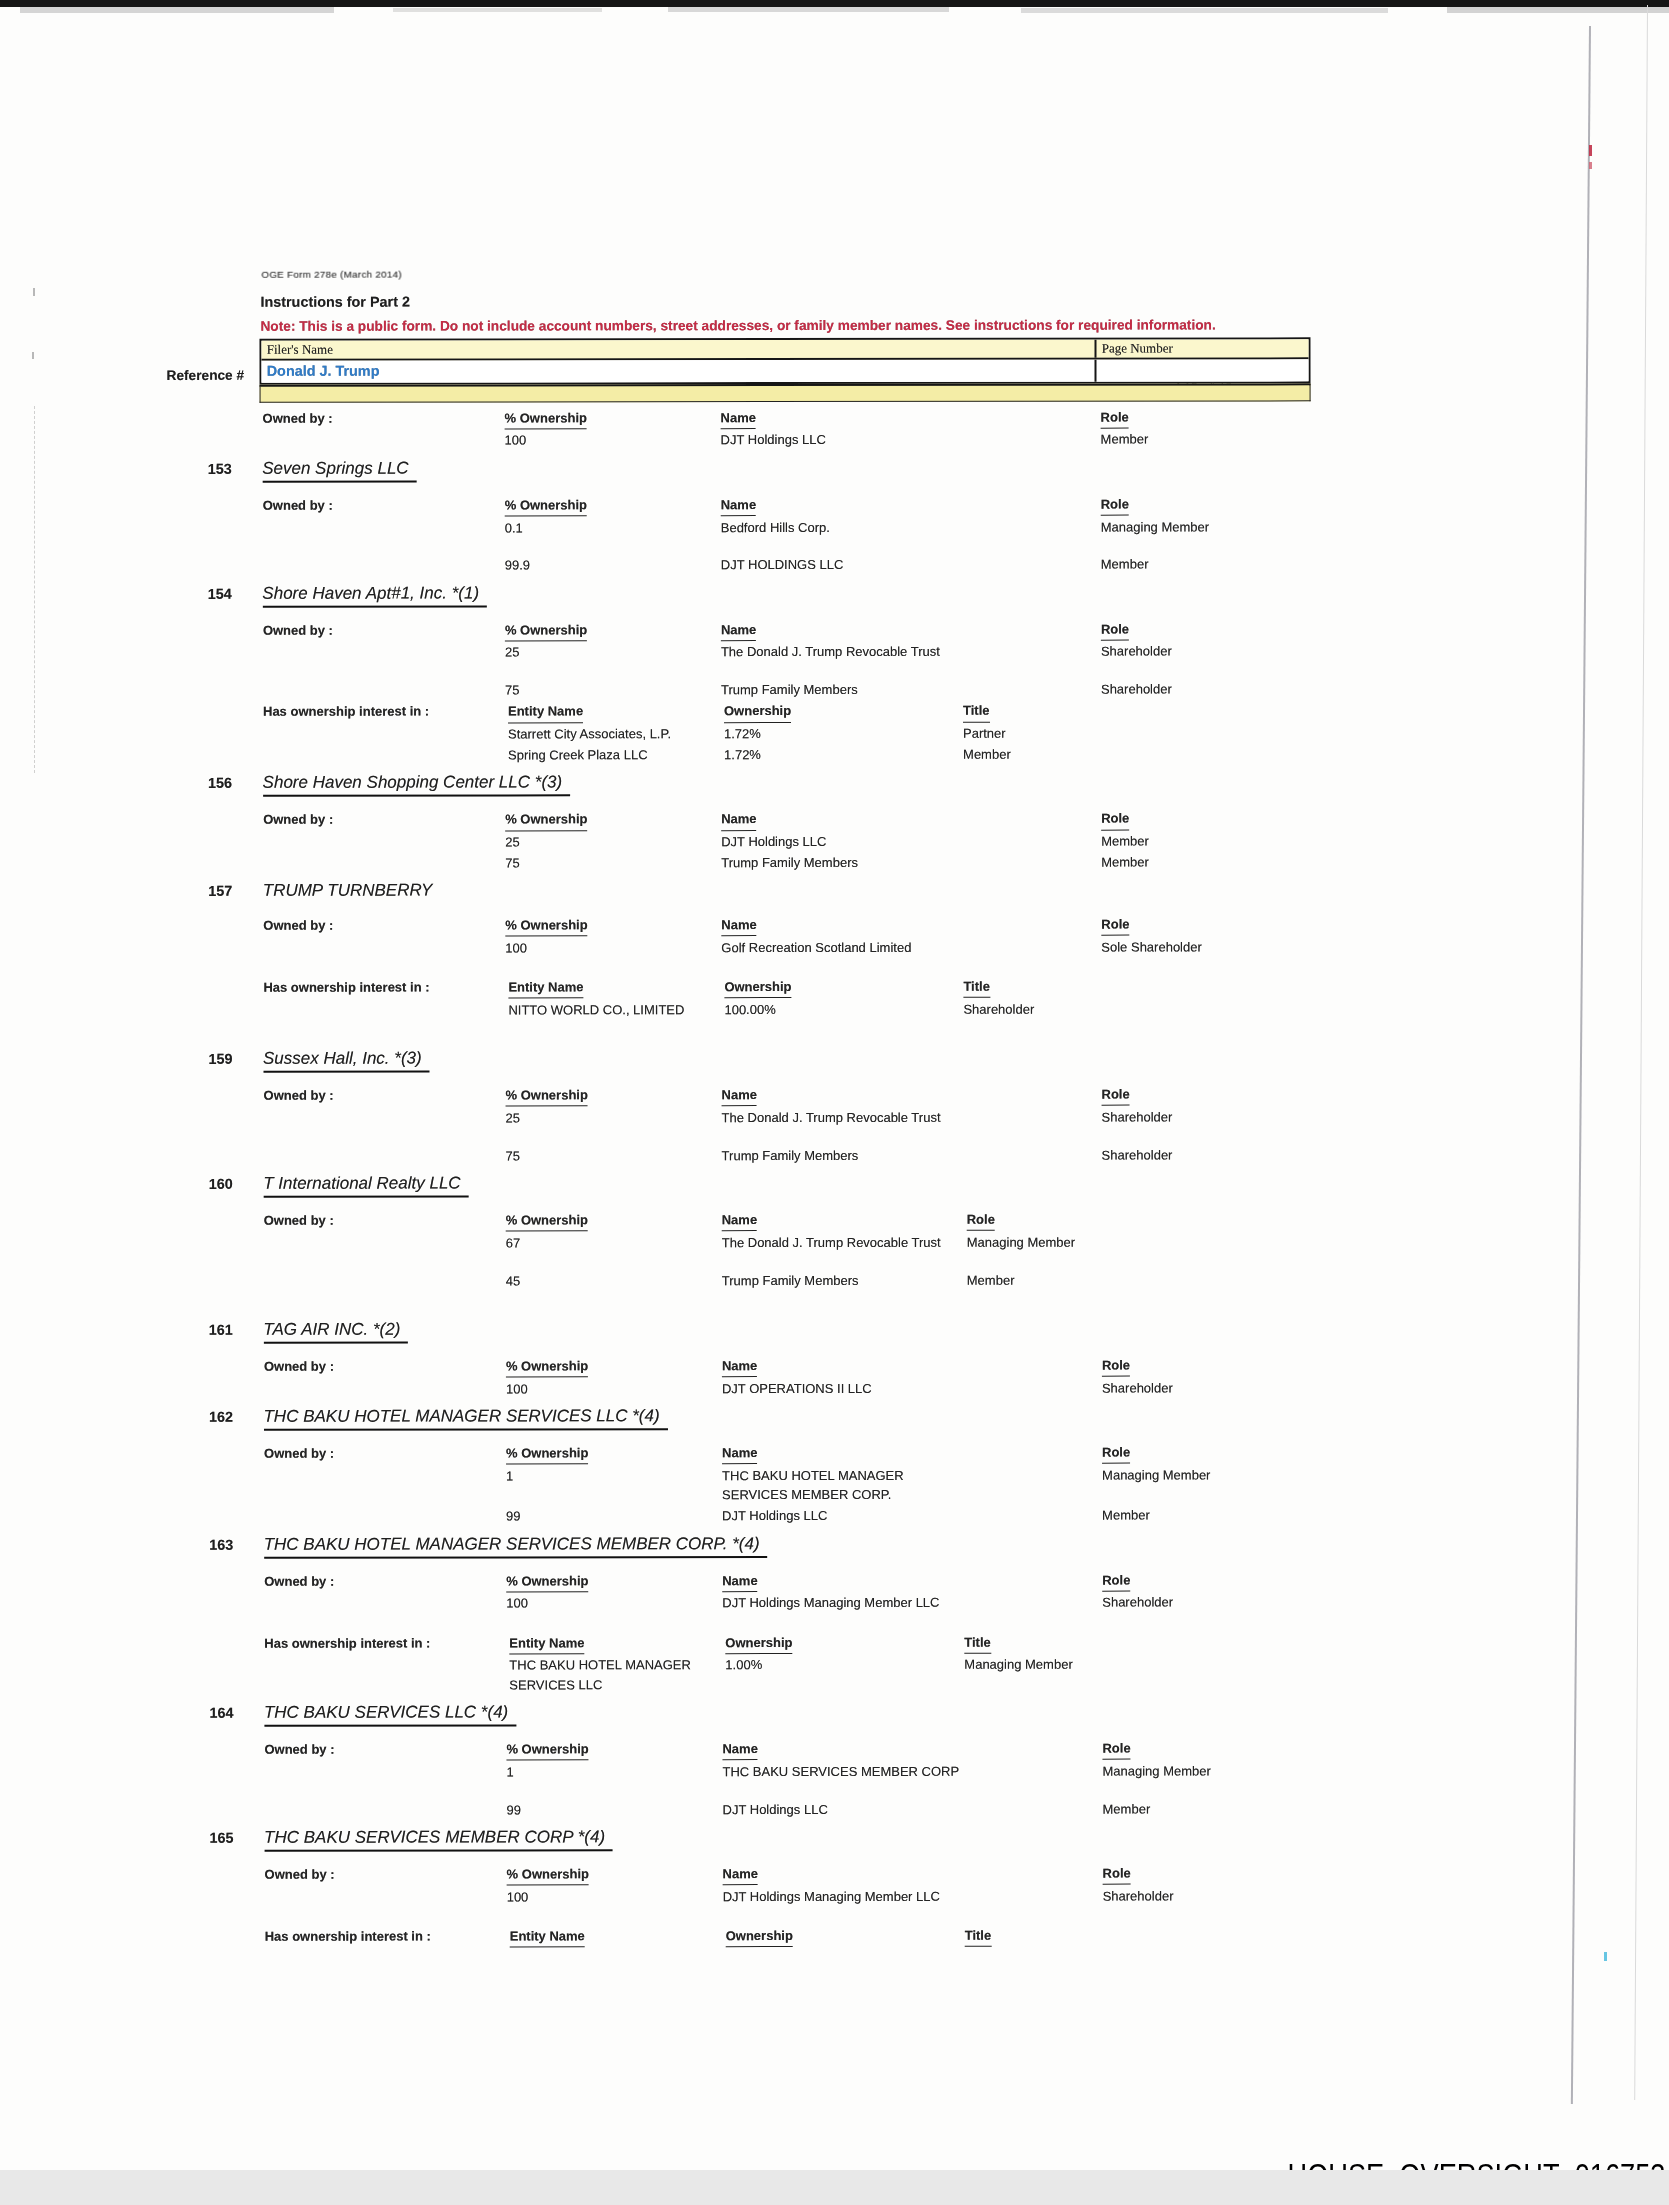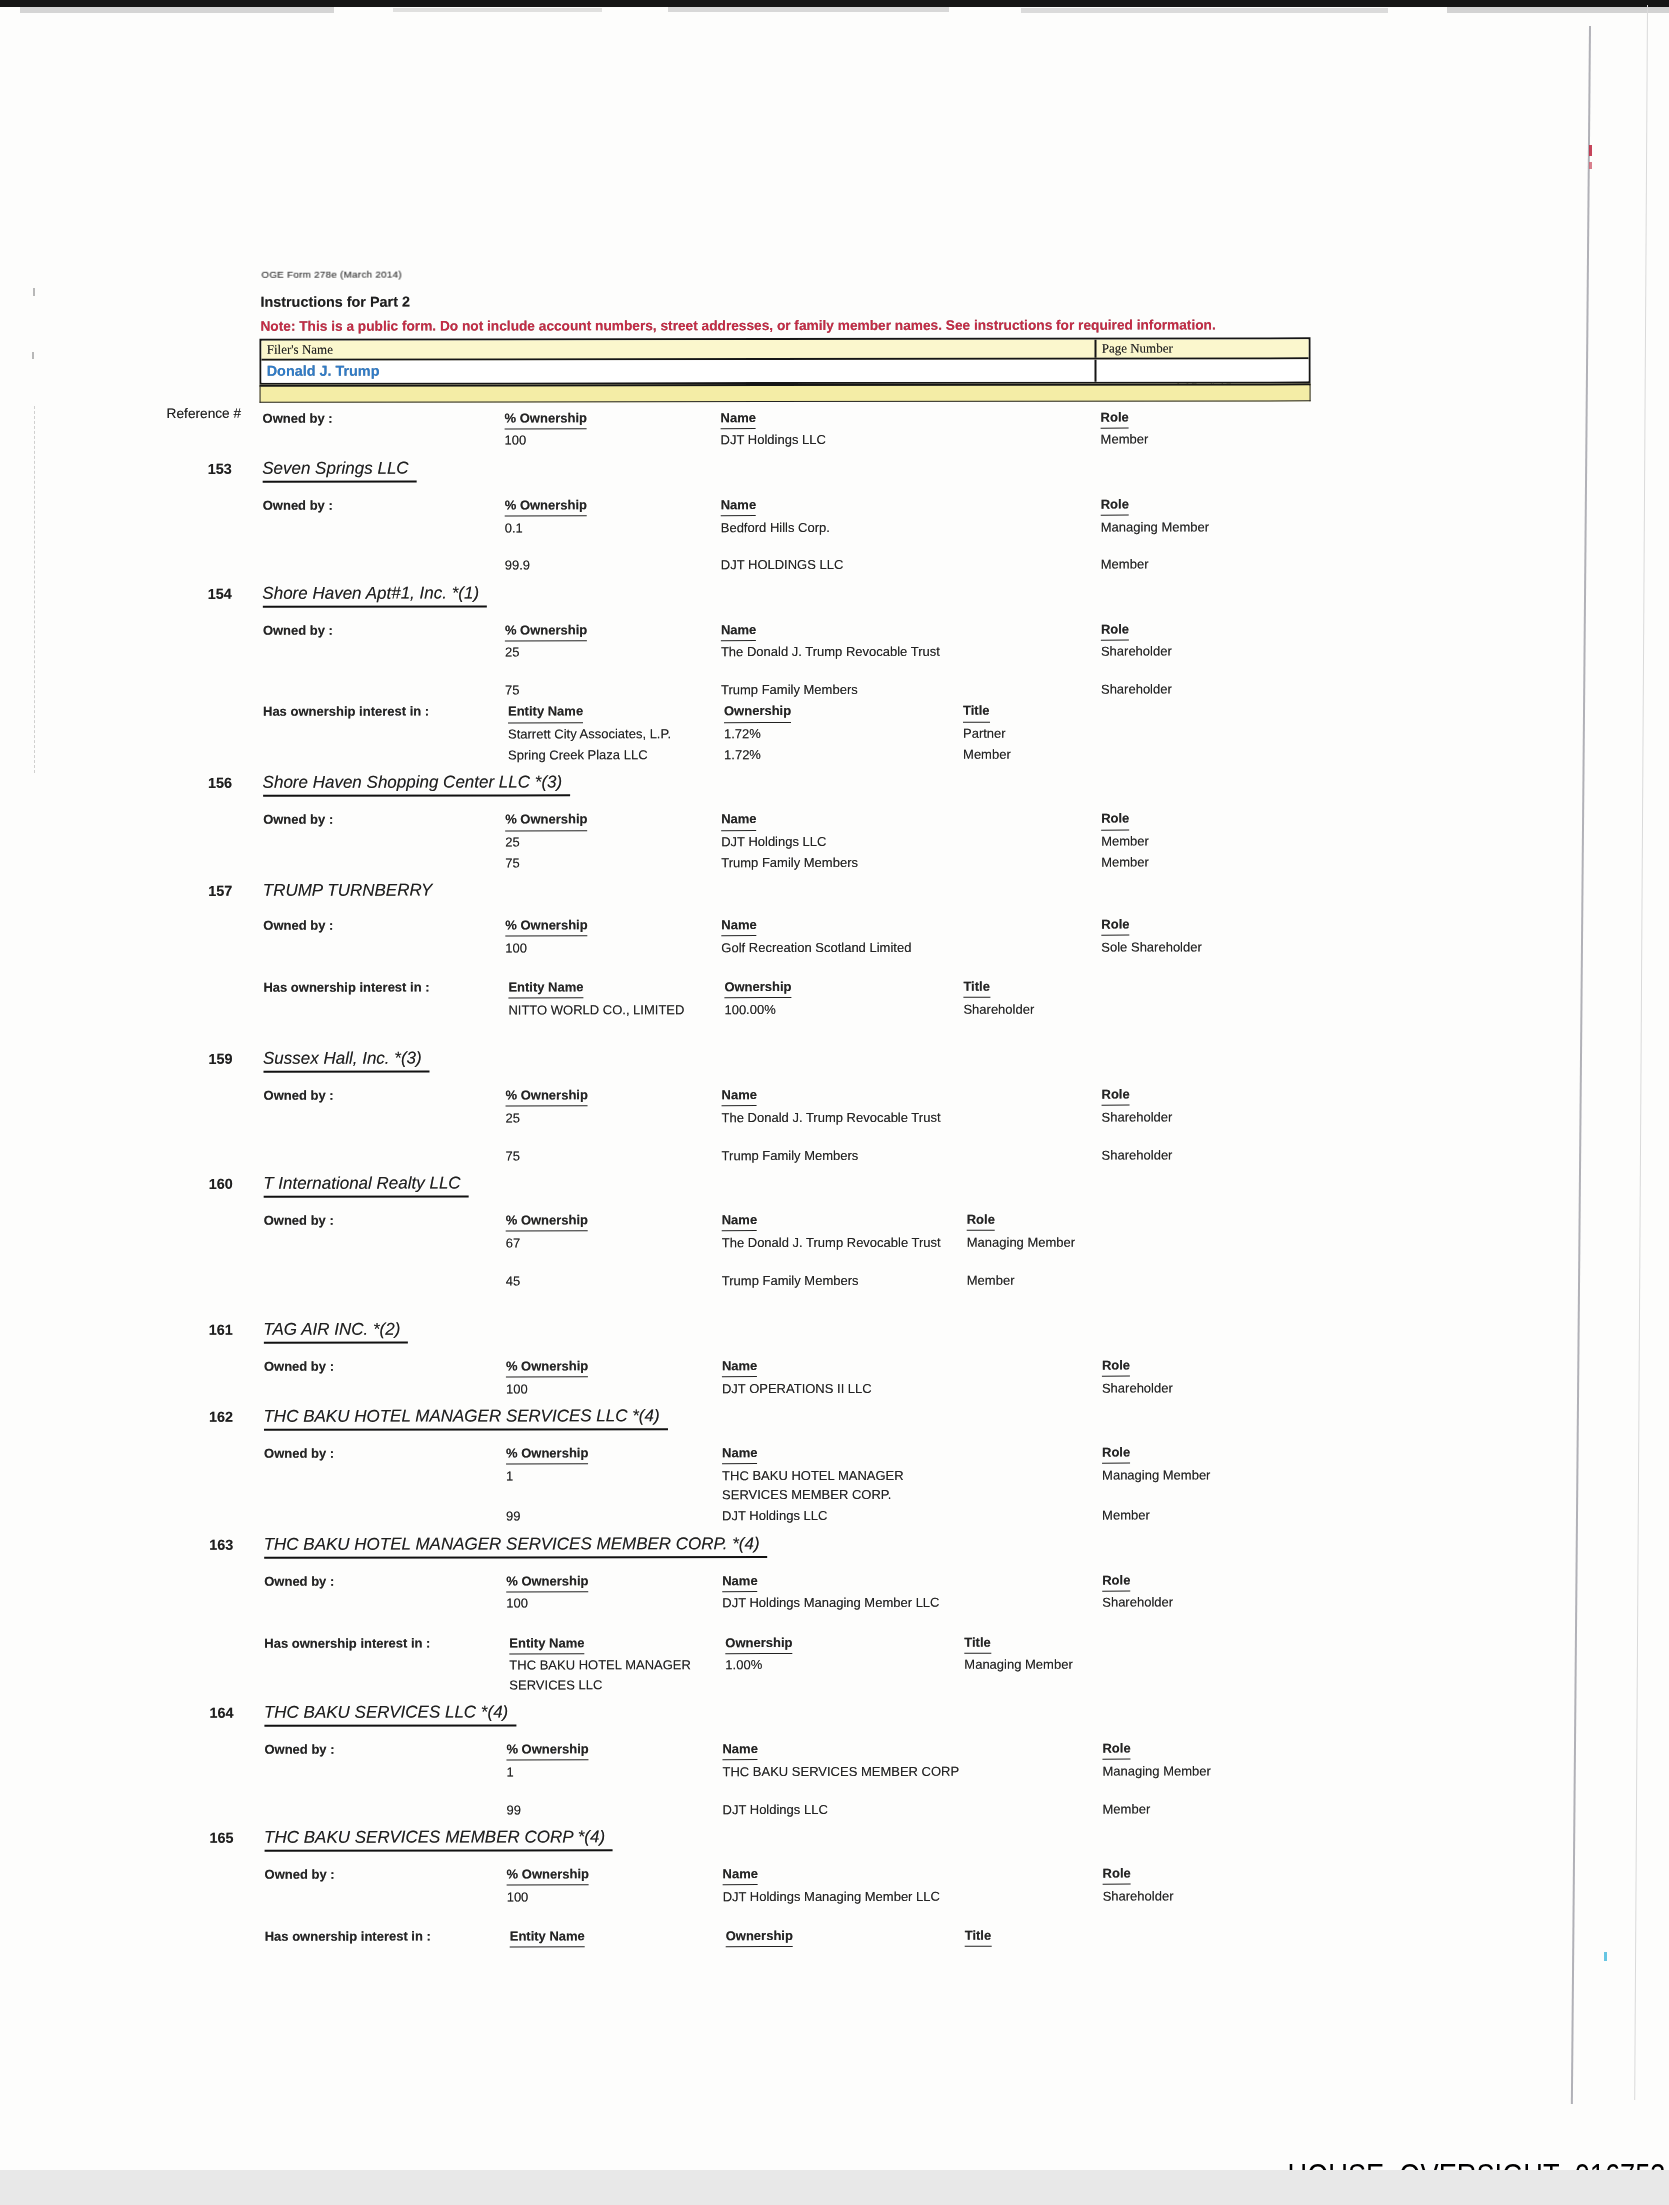--- a/index.html
+++ b/index.html
@@ -16,21 +16,21 @@
   .ht-row1{display:flex;background:#fbf7cd;border-bottom:2px solid #161616;height:18.3px;}
   .ht-row2{display:flex;background:#ffffff;height:22px;}
   .ht-cell{padding:0.7px 5.2px;box-sizing:border-box;}
   .ht-filer-label,.ht-page-label{flex:0 0 auto;font-family:"Liberation Serif",serif;font-size:13px;color:#222;}
   .ht-filer-label{flex:1;}
   .ht-page-cell{width:214px;border-left:2px solid #161616;box-sizing:border-box;}
   .ht-filer-name{flex:1;font-size:14.4px;font-weight:600;color:#2f7cc9;padding-top:2px;}
   .ht-page-number{font-family:"Liberation Serif",serif;font-size:14.4px;text-align:center;padding-top:20px;}
   .ref-band{position:absolute;left:259px;top:384px;width:1051px;height:18.3px;background:#f4eda6;
             border:1.3px solid #222;border-top:2px solid #161616;box-sizing:border-box;}
-  .ref-label{position:absolute;left:166px;top:405px;font-size:13.7px;font-weight:normal;}
+  .ref-label{position:absolute;left:166px;top:367px;font-size:13.7px;font-weight:bold;}
   
   .entities{position:absolute;left:0;top:404px;width:1506px;}
   .grid-row{display:grid;margin-left:262px;line-height:19.6px;font-size:13px;color:#242424;}
   .owned-grid{grid-template-columns:242px 216px 380px auto;}
   .narrow-role .owned-grid{grid-template-columns:242px 216px 245px auto;}
   .interest-grid{grid-template-columns:245px 216px 239px auto;}
   .hrow{margin-top:13px;}
   .vrow{margin-top:1.3px;}
   .vrow.spaced{margin-top:18.3px;}
   .block-interest{margin-top:1.3px;}

